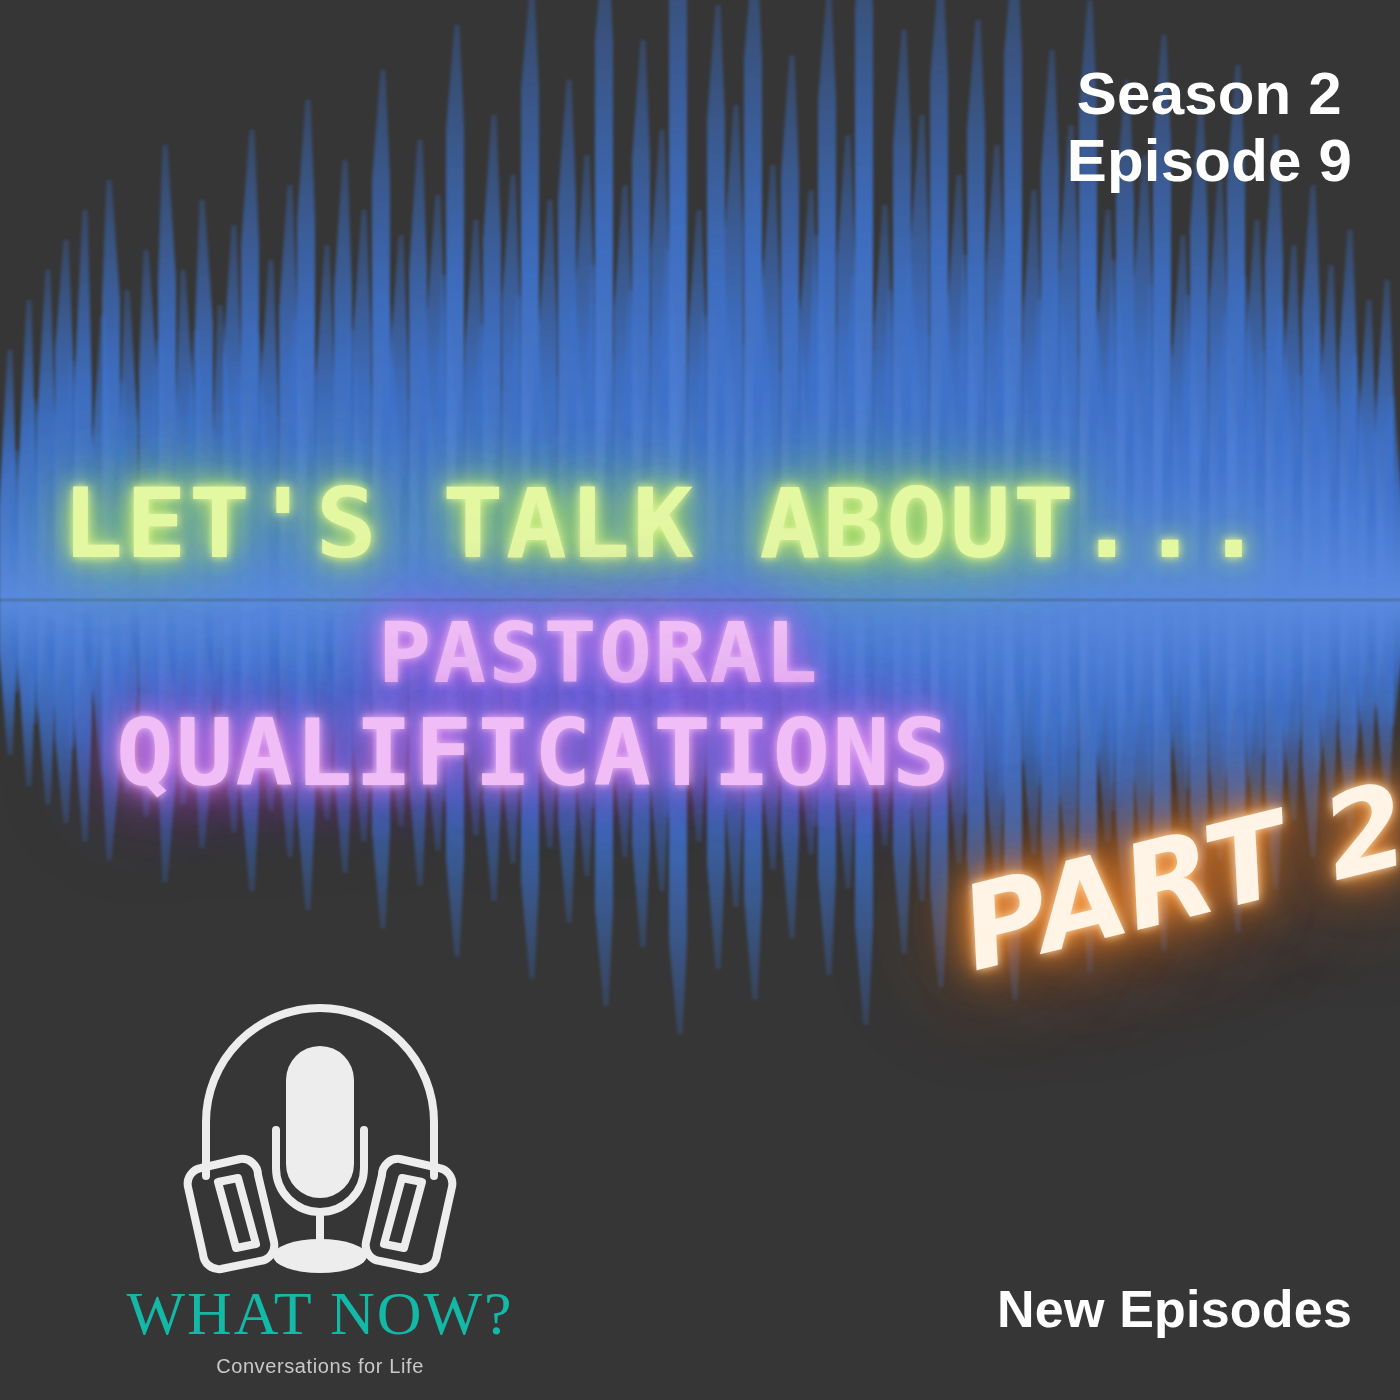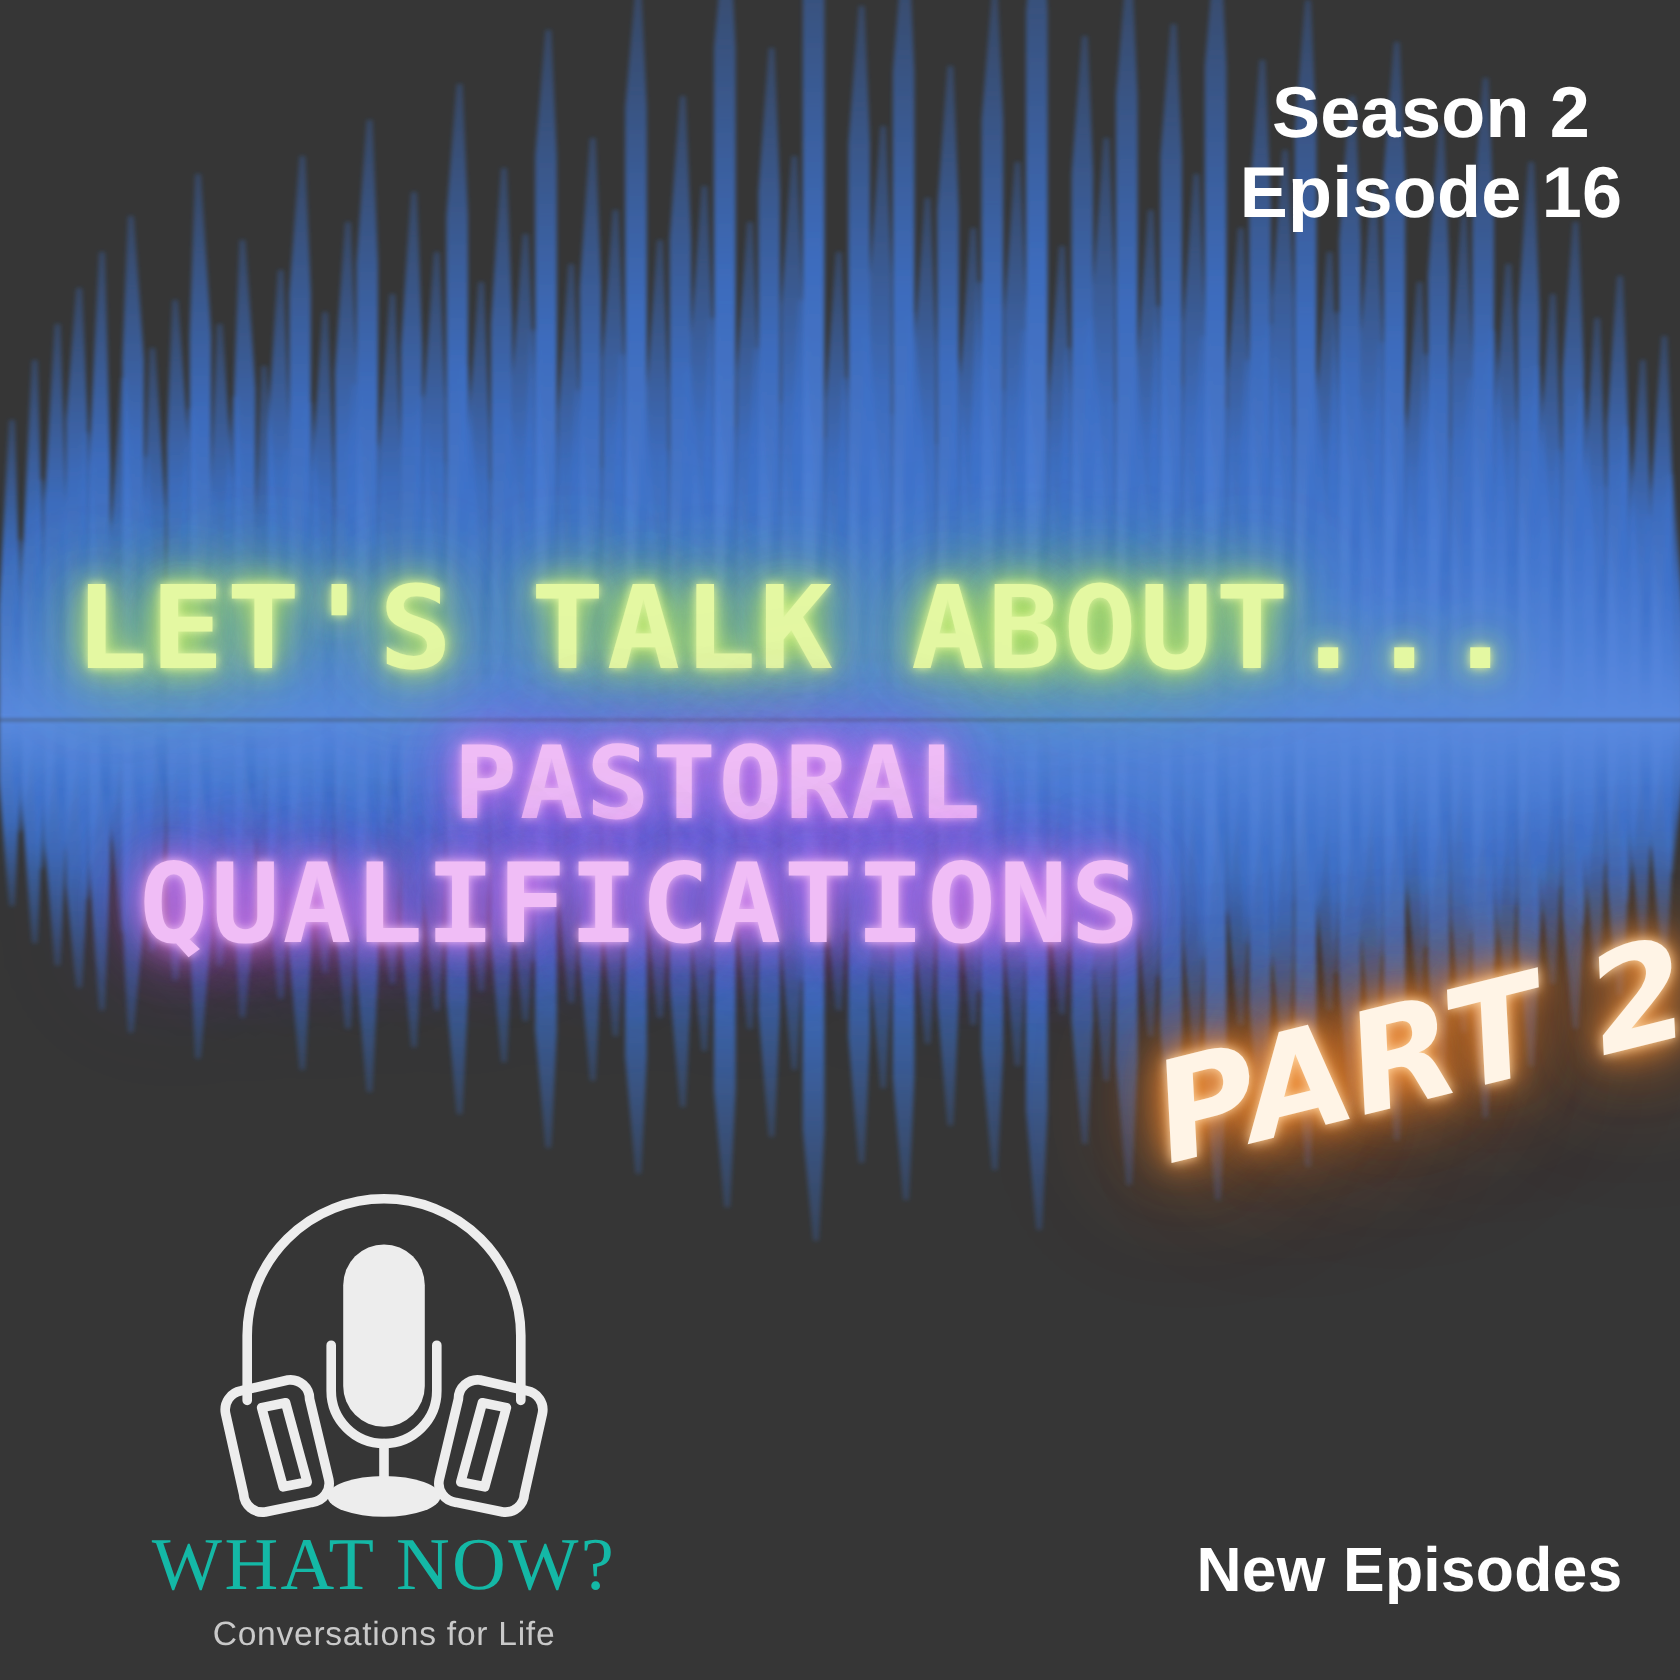--- a/index.html
+++ b/index.html
@@ -114,21 +114,21 @@
     font-family:"Liberation Serif", serif;
     font-size:62px;
     color:#14b8a6;
     letter-spacing:2px;
     margin-top:-4px;
     white-space:nowrap;
   }
   #logo-tagline{
     display:block;
     font-family:"Liberation Sans", sans-serif;
-    font-size:28px;
+    font-size:20px;
     color:#c9c9c9;
     letter-spacing:.6px;
     margin-top:6px;
     white-space:nowrap;
   }
 </style>
 </head>
 <body>
 
 <div id="cover">
@@ -450,21 +450,21 @@
         <path d="M1348 600 L1348 660.5 L1352.5 751.9 L1357.5 751.9 L1366 660.5 L1366 600 Z" fill="url(#wfGradBot)"></path>
         <path d="M1358 600 L1358 690.75 L1366.5 786 L1371.5 786 L1376 690.75 L1376 600 Z" fill="url(#wfGradBot)"></path>
         <path d="M1367 600 L1367 630.25 L1371.5 705.4 L1376.5 705.4 L1385 630.25 L1385 600 Z" fill="url(#wfGradBot)"></path>
         <path d="M1376 600 L1376 704.5 L1384.5 798.4 L1389.5 798.4 L1394 704.5 L1394 600 Z" fill="url(#wfGradBot)"></path>
         <path d="M1385 600 L1385 644 L1389.5 727.1 L1394.5 727.1 L1403 644 L1403 600 Z" fill="url(#wfGradBot)"></path>
       </g>
   </svg>
 
   <div class="meta-block" id="season-block">
     <span class="meta-line">Season 2</span>
-    <span class="meta-line">Episode 16</span>
+    <span class="meta-line">Episode 9</span>
   </div>
 
   <div class="neon" id="title-line1">LET'S TALK ABOUT...</div>
   <div class="neon" id="title-line2">PASTORAL</div>
   <div class="neon" id="title-line3">QUALIFICATIONS</div>
 
   <div id="part-badge">PART 2</div>
 
   <div id="logo">
     <svg id="logo-mark" width="300" height="300" viewBox="0 0 300 300" aria-hidden="true">

